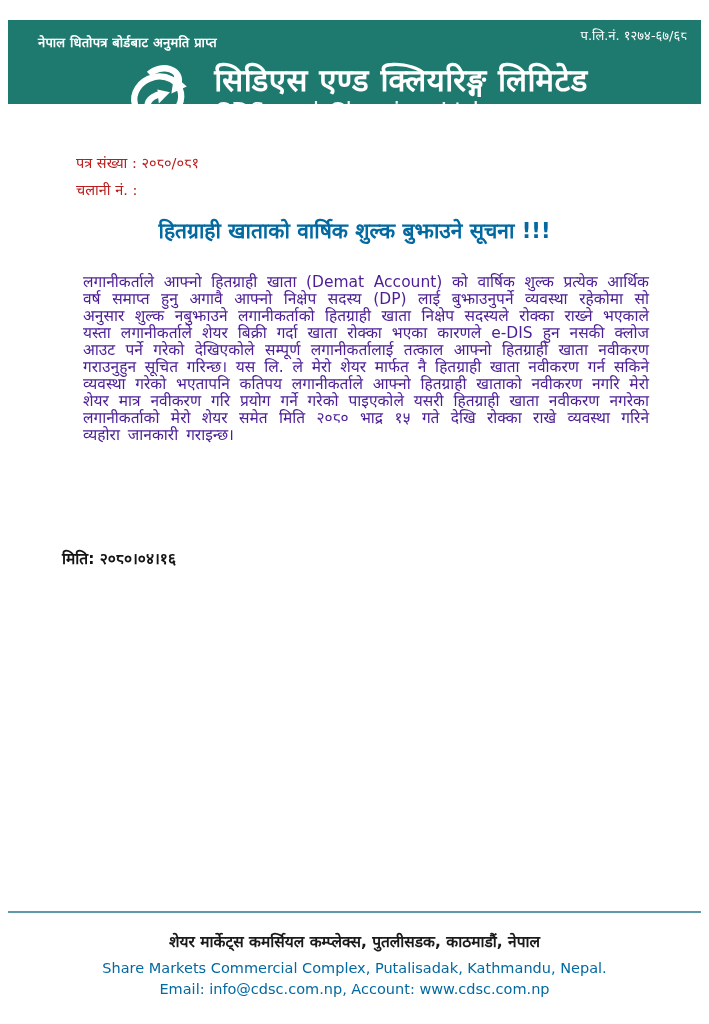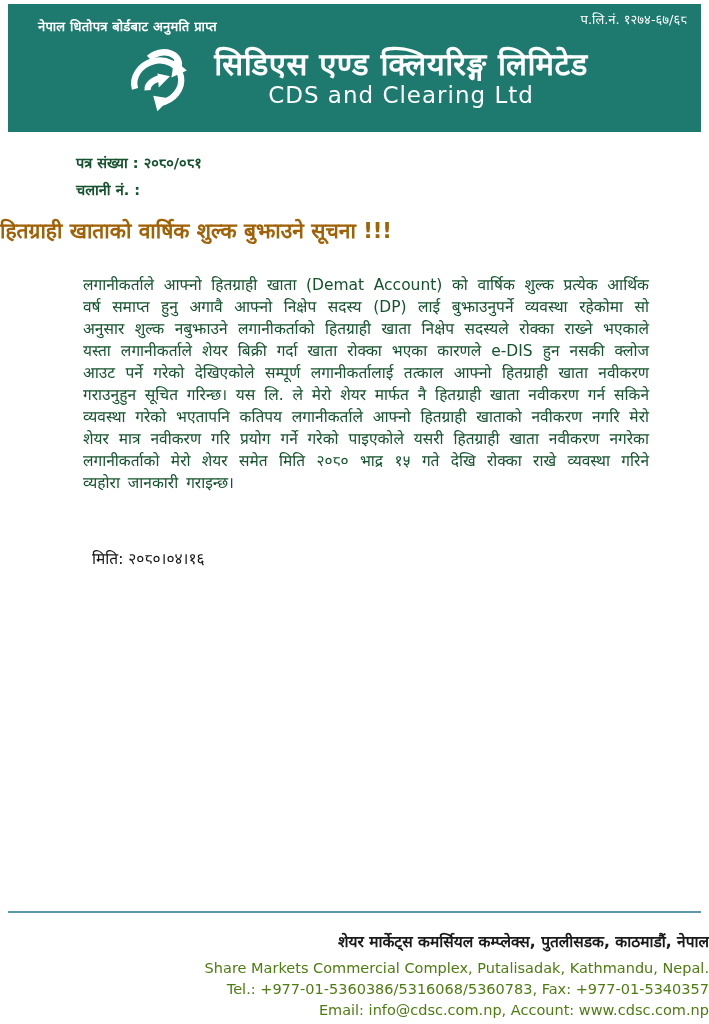--- a/index.html
+++ b/index.html
@@ -13,76 +13,76 @@
     width:709px;height:1024px;
     font-family:"DejaVu Sans","Liberation Sans",sans-serif;
     color:var(--ink);
     position:relative;
     overflow:hidden;
   }
   .page{position:absolute;inset:0;background:#fff;}
 
   
   .header-band{
-    position:absolute;left:8px;top:4px;right:8px;height:128px;
+    position:absolute;left:8px;top:20px;right:8px;height:84px;
     background:var(--brand);
     color:#fff;
   }
   .permit-text{
     position:absolute;left:30px;top:13px;
     font-size:13px;font-weight:bold;letter-spacing:.2px;
   }
   .reg-no{
     position:absolute;right:14px;top:6px;
     font-size:13px;font-weight:normal;
   }
   .brand-row{
     position:absolute;left:0;right:0;top:36px;
     display:flex;justify-content:center;align-items:center;gap:14px;
   }
   .logo{width:70px;height:70px;flex:0 0 auto;margin-top:4px;}
-  .brand-names{text-align:center;margin-left:9px;}
+  .brand-names{text-align:left;margin-left:9px;}
   .org-np{
     font-size:31px;font-weight:bold;line-height:36px;letter-spacing:.5px;
   }
   .org-en{
     font-size:23px;font-weight:normal;line-height:26px;letter-spacing:1px;
   }
 
   
   .meta{
     position:absolute;left:76px;top:150px;
-    font-size:14.5px;line-height:27px;font-weight:bold;color:#14532d;
+    font-size:14.5px;line-height:27px;font-weight:normal;color:#b91c1c;
   }
   .letter-title{
     position:absolute;left:0;right:0;top:216px;
-    font-size:21px;font-weight:bold;color:#a16207;
+    text-align:center;font-size:21px;font-weight:bold;color:#0369a1;
   }
   .letter-body{
     position:absolute;left:83px;right:60px;top:274px;
-    font-size:15.5px;line-height:22px;
+    font-size:15.5px;line-height:17px;
     text-align:justify;text-justify:inter-word;
-    word-spacing:3px;color:#14532d;
+    word-spacing:3px;color:#4c1d95;
   }
   .date-line{
-    position:absolute;left:92px;top:547px;
-    font-size:15.5px;font-weight:normal;color:#141414;
+    position:absolute;left:62px;top:547px;
+    font-size:15.5px;font-weight:bold;color:#141414;
   }
 
   
   .footer-rule{
     position:absolute;left:8px;right:8px;top:911px;height:2px;
     background:var(--rule);
   }
   .footer{
     position:absolute;left:0;right:0;top:930px;
-    text-align:right;color:#2a2a2a;
+    text-align:center;color:#2a2a2a;
   }
   .footer .np{font-size:15.5px;font-weight:bold;line-height:24px;margin-bottom:4px;color:#1a1a1a;}
-  .footer .en{font-size:14.5px;line-height:21px;color:#4d7c0f;}
+  .footer .en{font-size:14.5px;line-height:21px;color:#0369a1;}
 </style>
 </head>
 <body>
 
 <div class="page">
 
   <div class="header-band">
     <div class="permit-text">नेपाल धितोपत्र बोर्डबाट अनुमति प्राप्त</div>
     <div class="reg-no">प.लि.नं. १२७४-६७/६८</div>
 
@@ -116,17 +116,16 @@
   <div class="letter-title">हितग्राही खाताको वार्षिक शुल्क बुझाउने सूचना !!!</div>
 
   <div class="letter-body">लगानीकर्ताले आफ्नो हितग्राही खाता (Demat Account) को वार्षिक शुल्क प्रत्येक आर्थिक वर्ष समाप्त हुनु अगावै आफ्नो निक्षेप सदस्य (DP) लाई बुझाउनुपर्ने व्यवस्था रहेकोमा सो अनुसार शुल्क नबुझाउने लगानीकर्ताको हितग्राही खाता निक्षेप सदस्यले रोक्का राख्ने भएकाले यस्ता लगानीकर्ताले शेयर बिक्री गर्दा खाता रोक्का भएका कारणले e-DIS हुन नसकी क्लोज आउट पर्ने गरेको देखिएकोले सम्पूर्ण लगानीकर्तालाई तत्काल आफ्नो हितग्राही खाता नवीकरण गराउनुहुन सूचित गरिन्छ। यस लि. ले मेरो शेयर मार्फत नै हितग्राही खाता नवीकरण गर्न सकिने व्यवस्था गरेको भएतापनि कतिपय लगानीकर्ताले आफ्नो हितग्राही खाताको नवीकरण नगरि मेरो शेयर मात्र नवीकरण गरि प्रयोग गर्ने गरेको पाइएकोले यसरी हितग्राही खाता नवीकरण नगरेका लगानीकर्ताको मेरो शेयर समेत मिति २०८० भाद्र १५ गते देखि रोक्का राखे व्यवस्था गरिने व्यहोरा जानकारी गराइन्छ।</div>
 
   <div class="date-line">मिति: २०८०।०४।१६</div>
 
   <div class="footer-rule"></div>
   <div class="footer">
     <div class="np">शेयर मार्केट्स कमर्सियल कम्प्लेक्स, पुतलीसडक, काठमाडौं, नेपाल</div>
     <div class="en">Share Markets Commercial Complex, Putalisadak, Kathmandu, Nepal.</div>
-    <div class="en">Tel.: +977-01-5360386/5316068/5360783, Fax: +977-01-5340357</div>
     <div class="en">Email: info@cdsc.com.np, Account: www.cdsc.com.np</div>
   </div>
 
 </div>
 
 </body></html>

